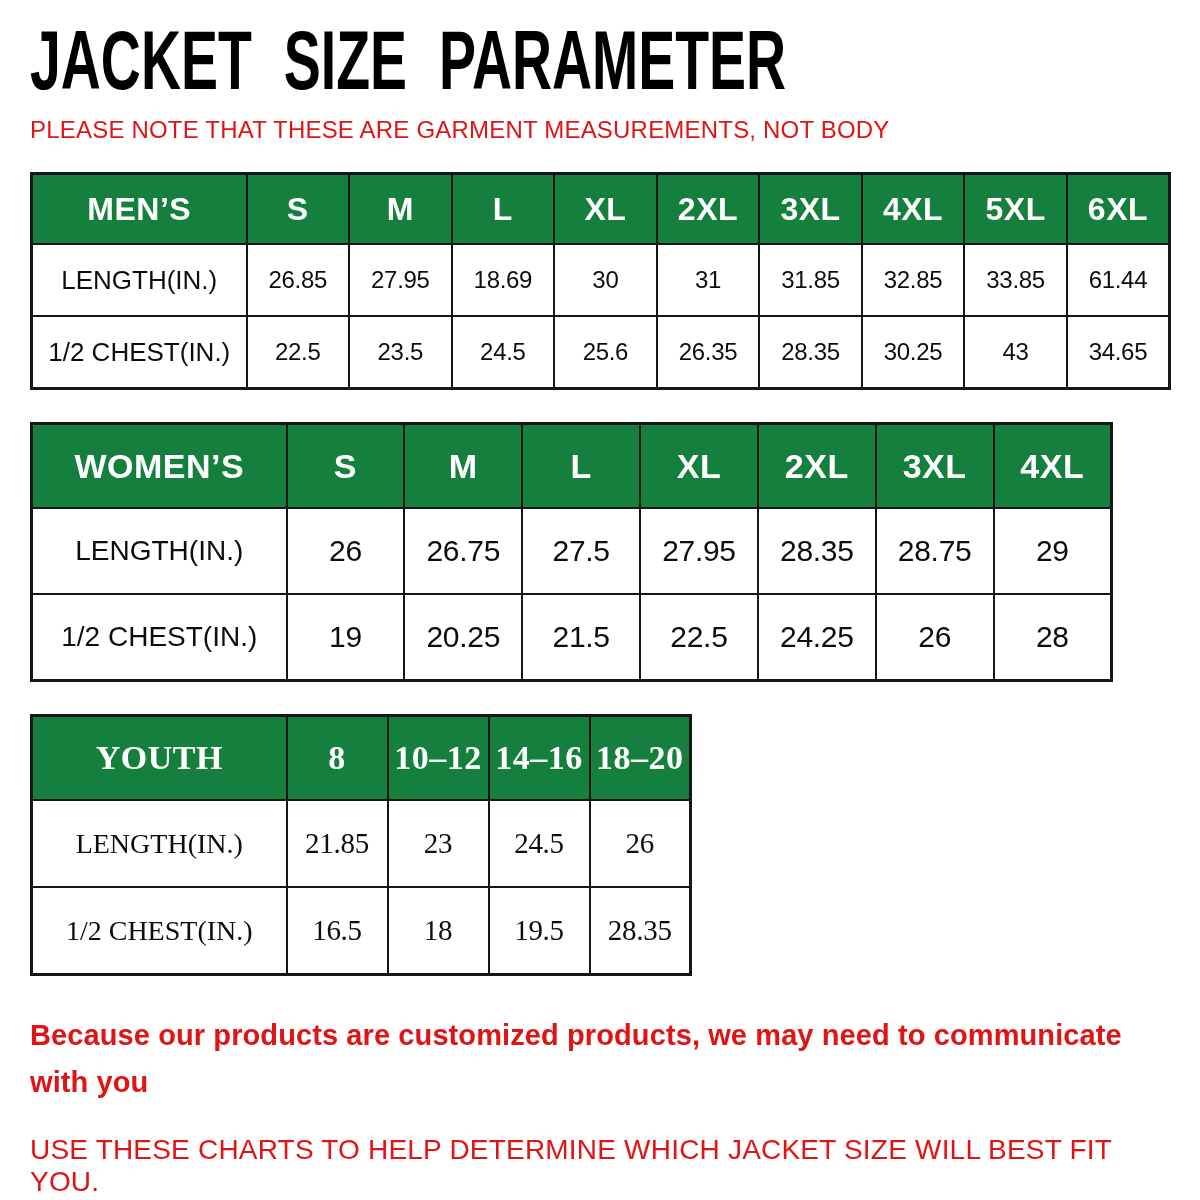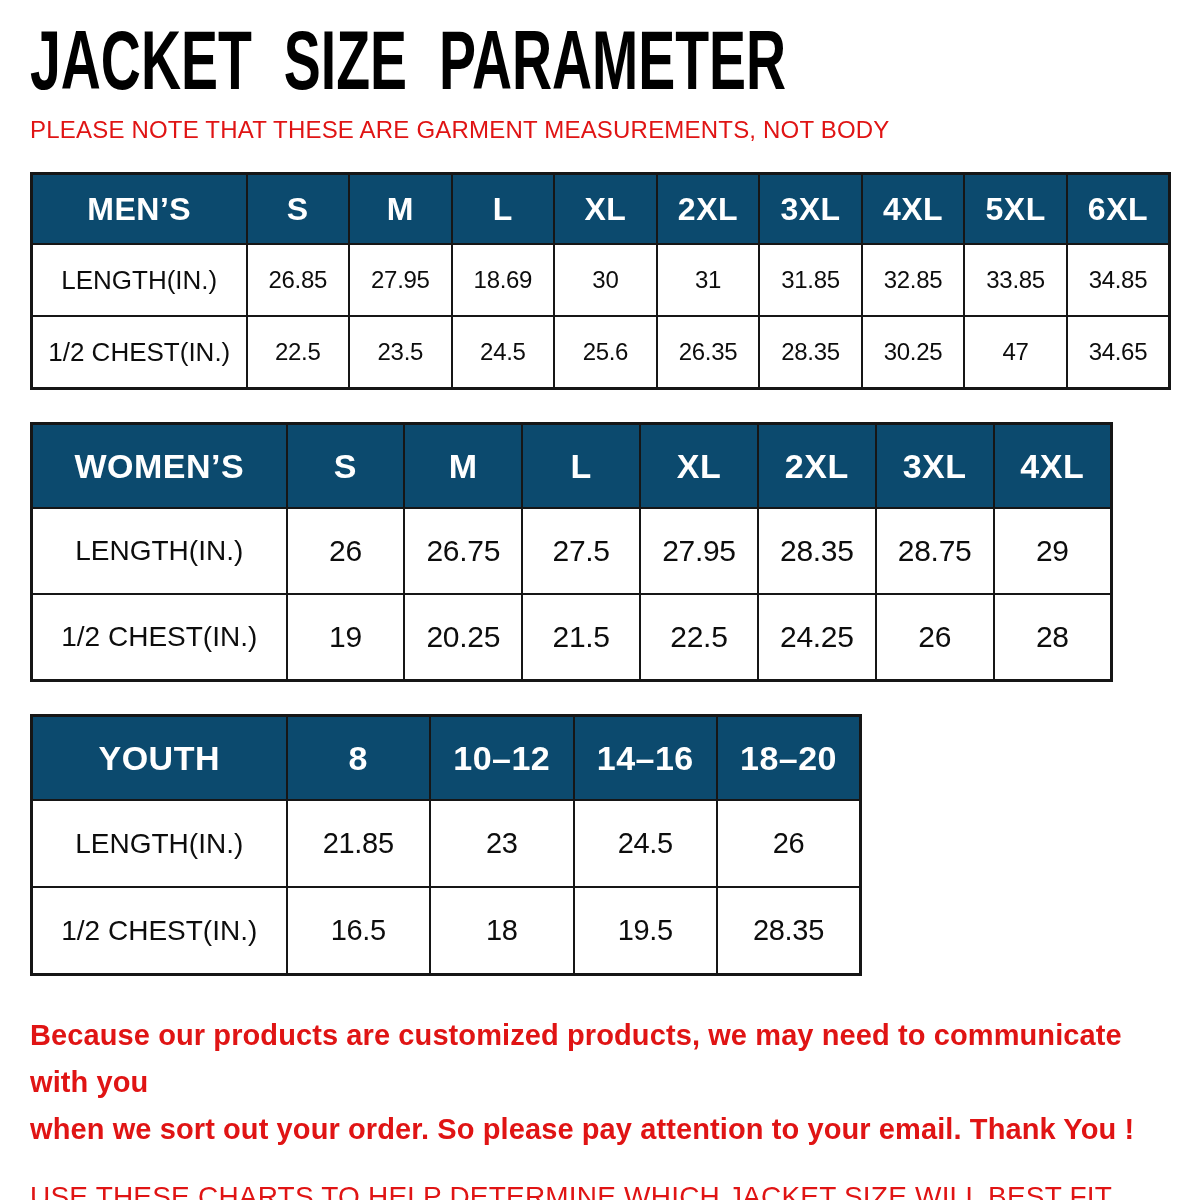--- a/index.html
+++ b/index.html
@@ -31,39 +31,39 @@
   .tbl-wrap + .tbl-wrap{margin-top:32px;}
   table.size-table{
     border-collapse:collapse;table-layout:fixed;
     border:3px solid #161616;
   }
   table.size-table th,table.size-table td{
     border:2px solid #161616;text-align:center;vertical-align:middle;
     padding:0;overflow:hidden;
   }
   table.size-table th{
-    background:#0c4a6e;color:#ffffff;font-weight:700;
+    background:#15803d;color:#ffffff;font-weight:700;
     letter-spacing:0.5px;
   }
   table.size-table td{color:#0d0d0d;letter-spacing:-0.3px;}
   table.size-table td.row-label{font-weight:500;letter-spacing:0px;}
 
   .t-mens{width:1141px;}
   .t-mens col.label-col{width:215px;}
   .t-mens th{height:68px;font-size:32px;}
   .t-mens td{height:70px;font-size:24px;}
   .t-mens td.row-label{font-size:26px;}
 
   .t-womens{width:1083px;}
   .t-womens col.label-col{width:255px;}
   .t-womens th{height:82px;font-size:34px;}
   .t-womens td{height:84px;font-size:30px;}
   .t-womens td.row-label{font-size:28px;}
 
-  .t-youth{width:832px;}
+  .t-youth{width:662px;font-family:Liberation Serif, serif;}
   .t-youth col.label-col{width:255px;}
   .t-youth th{height:82px;font-size:34px;}
   .t-youth td{height:85px;font-size:29px;}
   .t-youth td.row-label{font-size:28px;}
 
   
   .footer-para{
     margin-top:36px;color:var(--red);
     font-size:29px;line-height:1.62;font-weight:700;letter-spacing:0.1px;
   }
@@ -115,32 +115,32 @@
           <tr>
             <td class="row-label">LENGTH(IN.)</td>
             <td>26.85</td>
             <td>27.95</td>
             <td>18.69</td>
             <td>30</td>
             <td>31</td>
             <td>31.85</td>
             <td>32.85</td>
             <td>33.85</td>
-            <td>34.85</td>
+            <td>61.44</td>
           </tr>
           <tr>
             <td class="row-label">1/2 CHEST(IN.)</td>
             <td>22.5</td>
             <td>23.5</td>
             <td>24.5</td>
             <td>25.6</td>
             <td>26.35</td>
             <td>28.35</td>
             <td>30.25</td>
-            <td>47</td>
+            <td>43</td>
             <td>34.65</td>
           </tr>
         </tbody>
       </table>
     </div>
   <div class="tbl-wrap">
       <table class="size-table t-womens">
         <colgroup>
           <col class="label-col">
           <col>
@@ -219,18 +219,17 @@
             <td>18</td>
             <td>19.5</td>
             <td>28.35</td>
           </tr>
         </tbody>
       </table>
     </div>
 
   <div class="footer-para">
     <div>Because our products are customized products, we may need to communicate with you</div>
-    <div>when we sort out your order. So please pay attention to your email. Thank You !</div>
   </div>
 
   <div class="footer-cta">USE THESE CHARTS TO HELP DETERMINE WHICH JACKET SIZE WILL BEST FIT YOU.</div>
 
 </div>
 
 </body></html>

